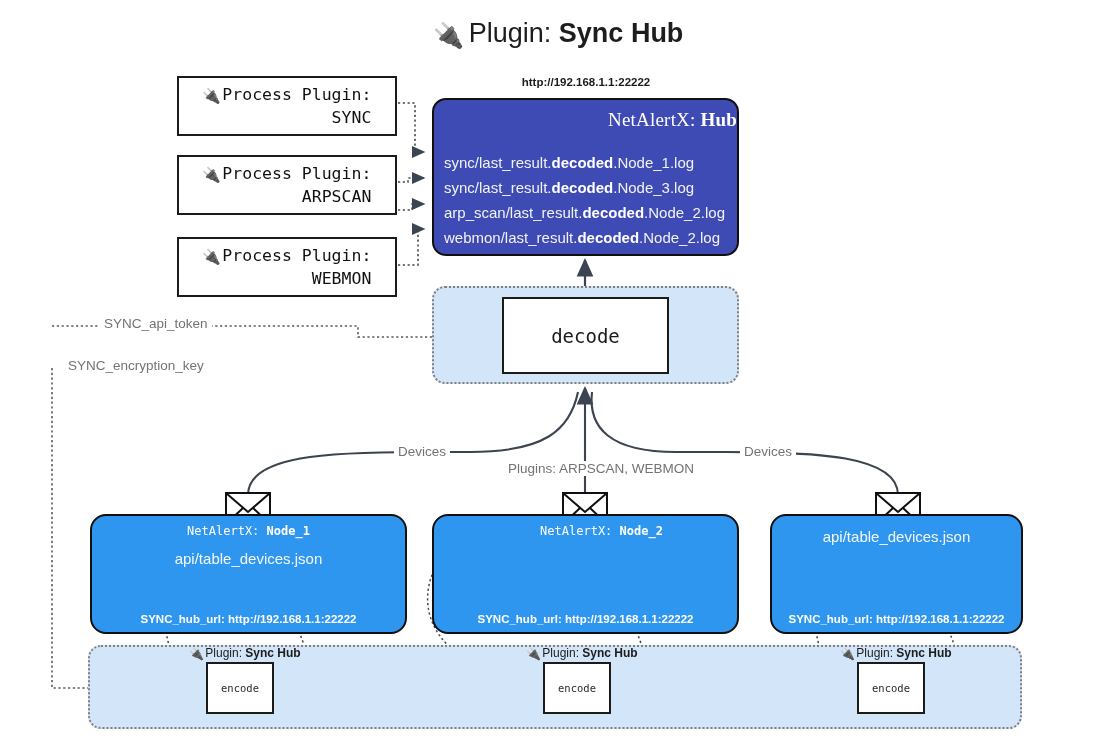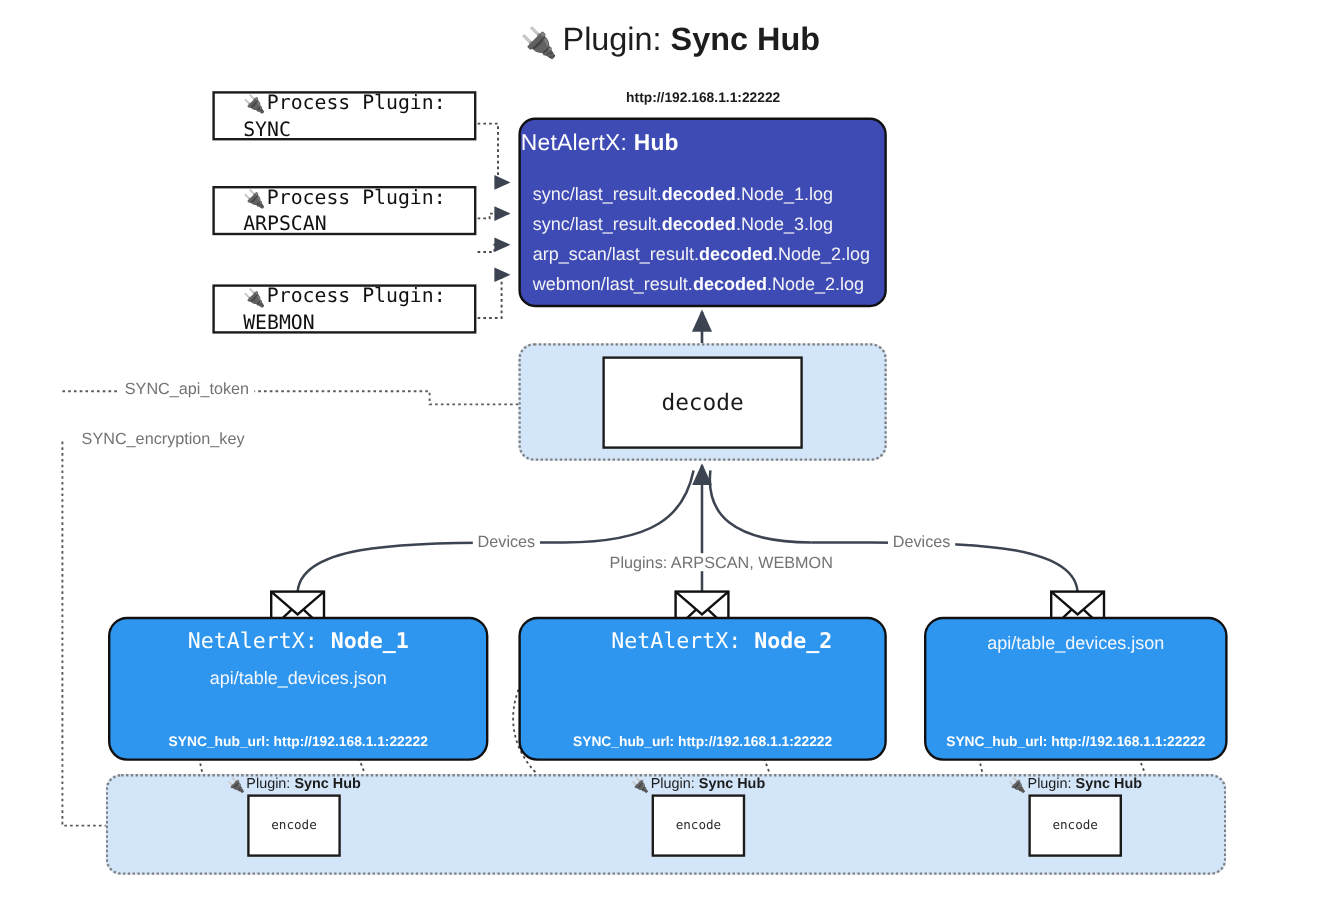--- a/index.html
+++ b/index.html
@@ -17,41 +17,41 @@
   .title{
     left:0;top:18px;width:1117px;text-align:center;
     font-size:27px;color:#1d1d1d;white-space:nowrap;
   }
   .title .plug{font-size:25px;margin-right:4px;vertical-align:-2px;}
   .title .light{font-weight:400;}
   .title .strong{font-weight:700;}
 
   
   .procbox{
-    width:220px;height:41px;background:#ffffff;border:2px solid #1b1b1b;
+    width:220px;height:60px;background:#ffffff;border:2px solid #1b1b1b;
     display:flex;align-items:center;justify-content:center;
     font-family:"DejaVu Sans Mono","Liberation Mono",monospace;
-    font-size:16.5px;color:#111;line-height:1.28;text-align:left;
+    font-size:16.5px;color:#111;line-height:1.28;text-align:right;
   }
   .procbox .inner{display:block;}
   .procbox .plug{font-family:"DejaVu Sans",sans-serif;font-size:15px;margin-right:1px;vertical-align:-1px;}
 
   
   .hub-url{
     left:446px;top:76px;width:280px;text-align:center;
     font-size:11.5px;font-weight:700;color:#1c1c1c;white-space:nowrap;
   }
   .hub{
     left:432px;top:98px;width:307px;height:158px;
     background:#3f4bb4;border:2.5px solid #101010;border-radius:14px;
     color:#ffffff;padding-top:9px;
   }
   .hub-title{
-    font-family:Liberation Sans, sans-serif;
-    font-size:19px;text-align:left;color:#fff;letter-spacing:.2px;
+    font-family:Liberation Serif, serif;
+    font-size:19px;text-align:right;color:#fff;letter-spacing:.2px;
     white-space:nowrap;
   }
   .hub-title b{font-weight:700;}
   .hub-lines{margin-top:20px;}
   .hub-line{
     font-size:15px;color:#f2f2f5;white-space:nowrap;
     padding-left:10px;line-height:1.66;
   }
   .hub-line b{font-weight:700;color:#ffffff;}
 
@@ -67,37 +67,37 @@
     font-size:19px;color:#1a1a1a;
   }
 
   
   .node{
     height:120px;background:#2f96ef;border:2.5px solid #101010;border-radius:16px;
     color:#ffffff;
   }
   .node-title{
     font-family:"DejaVu Sans Mono","Liberation Mono",monospace;
-    font-size:18px;text-align:center;color:#ffffff;margin-top:8px;white-space:nowrap;
+    font-size:12px;text-align:center;color:#ffffff;margin-top:8px;white-space:nowrap;
   }
   .node-title b{font-weight:700;}
   .node-body{margin-top:9px;text-align:center;}
   .node-line{font-size:15px;color:#f4f8fd;line-height:1.62;white-space:nowrap;}
   .node-foot{
     position:absolute;left:0;bottom:7px;width:100%;text-align:center;
     font-size:11.5px;font-weight:700;color:#ffffff;white-space:nowrap;
   }
 
   
   .enc-wrap{
     left:88px;top:645px;width:934px;height:84px;
     background:#d3e5f8;border:2px dotted #7f7f7f;border-radius:13px;
   }
   .enc{
-    width:78px;height:52px;background:#ffffff;border:2.5px solid #1b1b1b;
+    width:68px;height:52px;background:#ffffff;border:2.5px solid #1b1b1b;
     display:flex;align-items:center;justify-content:center;
     font-family:"DejaVu Sans Mono","Liberation Mono",monospace;
     font-size:10.5px;color:#2a2a2a;
   }
   .enc-label{
     font-size:12px;color:#1c1c1c;white-space:nowrap;text-align:center;
   }
   .enc-label .plug{font-family:"DejaVu Sans",sans-serif;font-size:12px;margin-right:1px;vertical-align:-1px;}
   .enc-label b{font-weight:700;}
 

